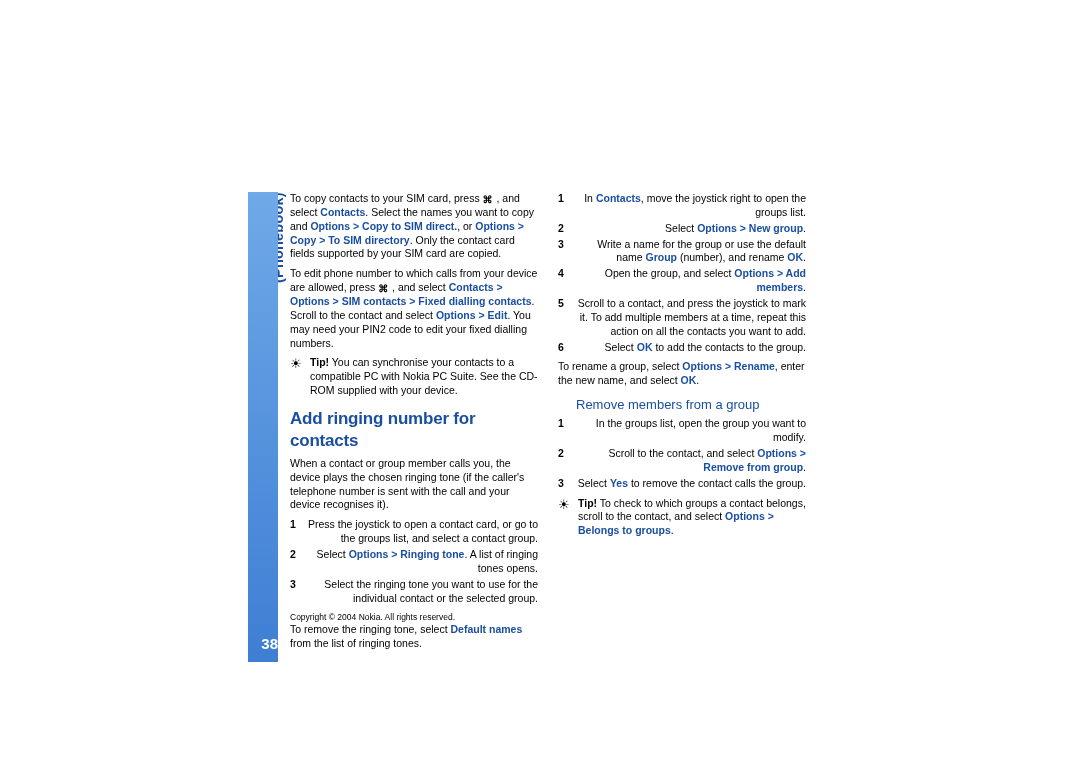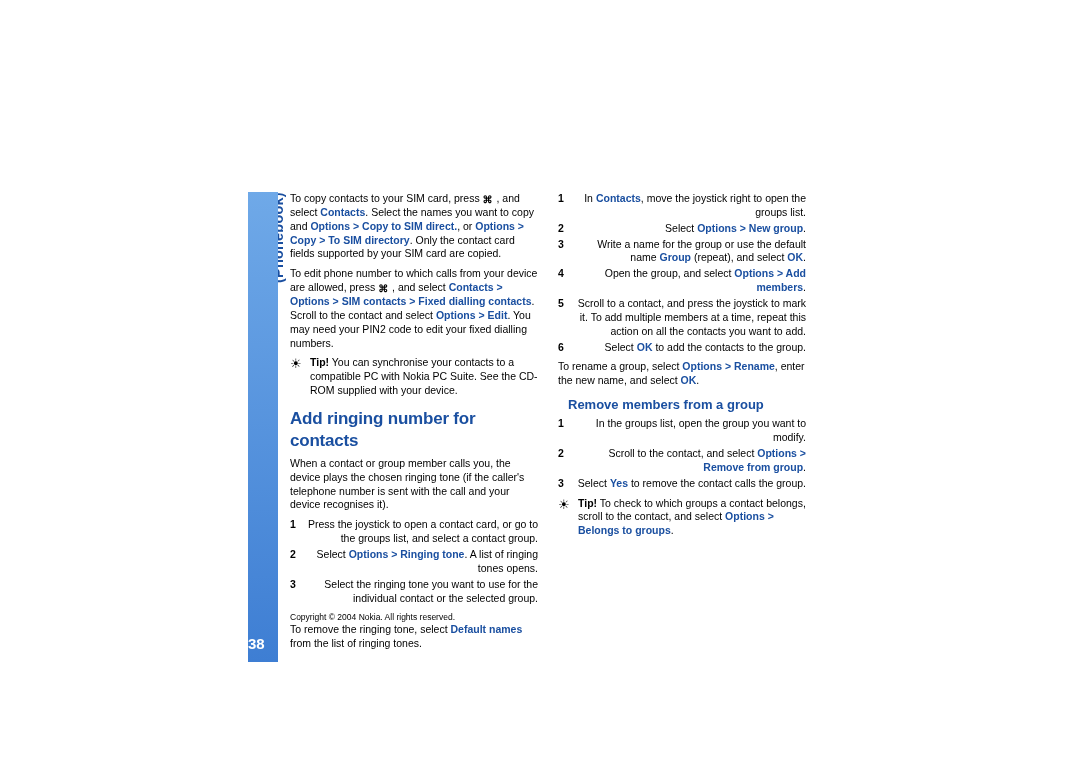--- a/index.html
+++ b/index.html
@@ -19,21 +19,21 @@
   .page-number-bar {
     position: absolute;
     left: 248px;
     top: 192px;
     width: 30px;
     height: 470px;
     background: linear-gradient(to bottom, #6fa9e8, #3e7ed3);
     color: #fff;
     display: flex;
     align-items: flex-end;
-    justify-content: flex-start;
+    justify-content: flex-end;
     padding-bottom: 10px;
     box-sizing: border-box;
     font-size: 15px;
     font-weight: bold;
   }
   .section-tab {
     position: absolute;
     left: 254px;
     top: 192px;
     width: 22px;
@@ -60,23 +60,23 @@
   .content p { margin: 0 0 6px 0; }
   .content h2 {
     font-size: 17px;
     font-weight: bold;
     color: #1a4fa0;
     margin: 10px 0 4px 0;
     letter-spacing: -0.2px;
   }
   .content h3 {
     font-size: 13px;
-    font-weight: bold;
+    font-weight: normal;
     color: #1a4fa0;
-    margin: 8px 0 4px 0;
+    margin: 8px 0 4px 8px;
     padding-left: 10px;
   }
   .link { color: #1a4fa0; font-weight: bold; }
   ol.steps {
     list-style: none;
     margin: 0 0 6px 0;
     padding: 0;
     counter-reset: step;
   }
   ol.steps > li {
@@ -152,21 +152,21 @@
     </ol>
 
     <div class="footer">Copyright © 2004 Nokia. All rights reserved.</div>
 
     <p><span>To remove the ringing tone, select </span><span class="link">Default names</span><span> from the list of ringing tones.</span></p>
 
 
     <ol class="steps">
       <li><span>In </span><span class="link">Contacts</span><span>, move the joystick right to open the groups list.</span></li>
       <li><span>Select </span><span class="link">Options &gt; New group</span><span>.</span></li>
-      <li><span>Write a name for the group or use the default name </span><span class="link">Group</span><span> (repeat), and select </span><span class="link">OK</span><span>.</span></li>
+      <li><span>Write a name for the group or use the default name </span><span class="link">Group</span><span> (number), and rename </span><span class="link">OK</span><span>.</span></li>
       <li><span>Open the group, and select </span><span class="link">Options &gt; Add members</span><span>.</span></li>
       <li>Scroll to a contact, and press the joystick to mark it. To add multiple members at a time, repeat this action on all the contacts you want to add.</li>
       <li><span>Select </span><span class="link">OK</span><span> to add the contacts to the group.</span></li>
     </ol>
 
     <p><span>To rename a group, select </span><span class="link">Options &gt; Rename</span><span>, enter the new name, and select </span><span class="link">OK</span><span>.</span></p>
 
     <h3>Remove members from a group</h3>
 
     <ol class="steps">

